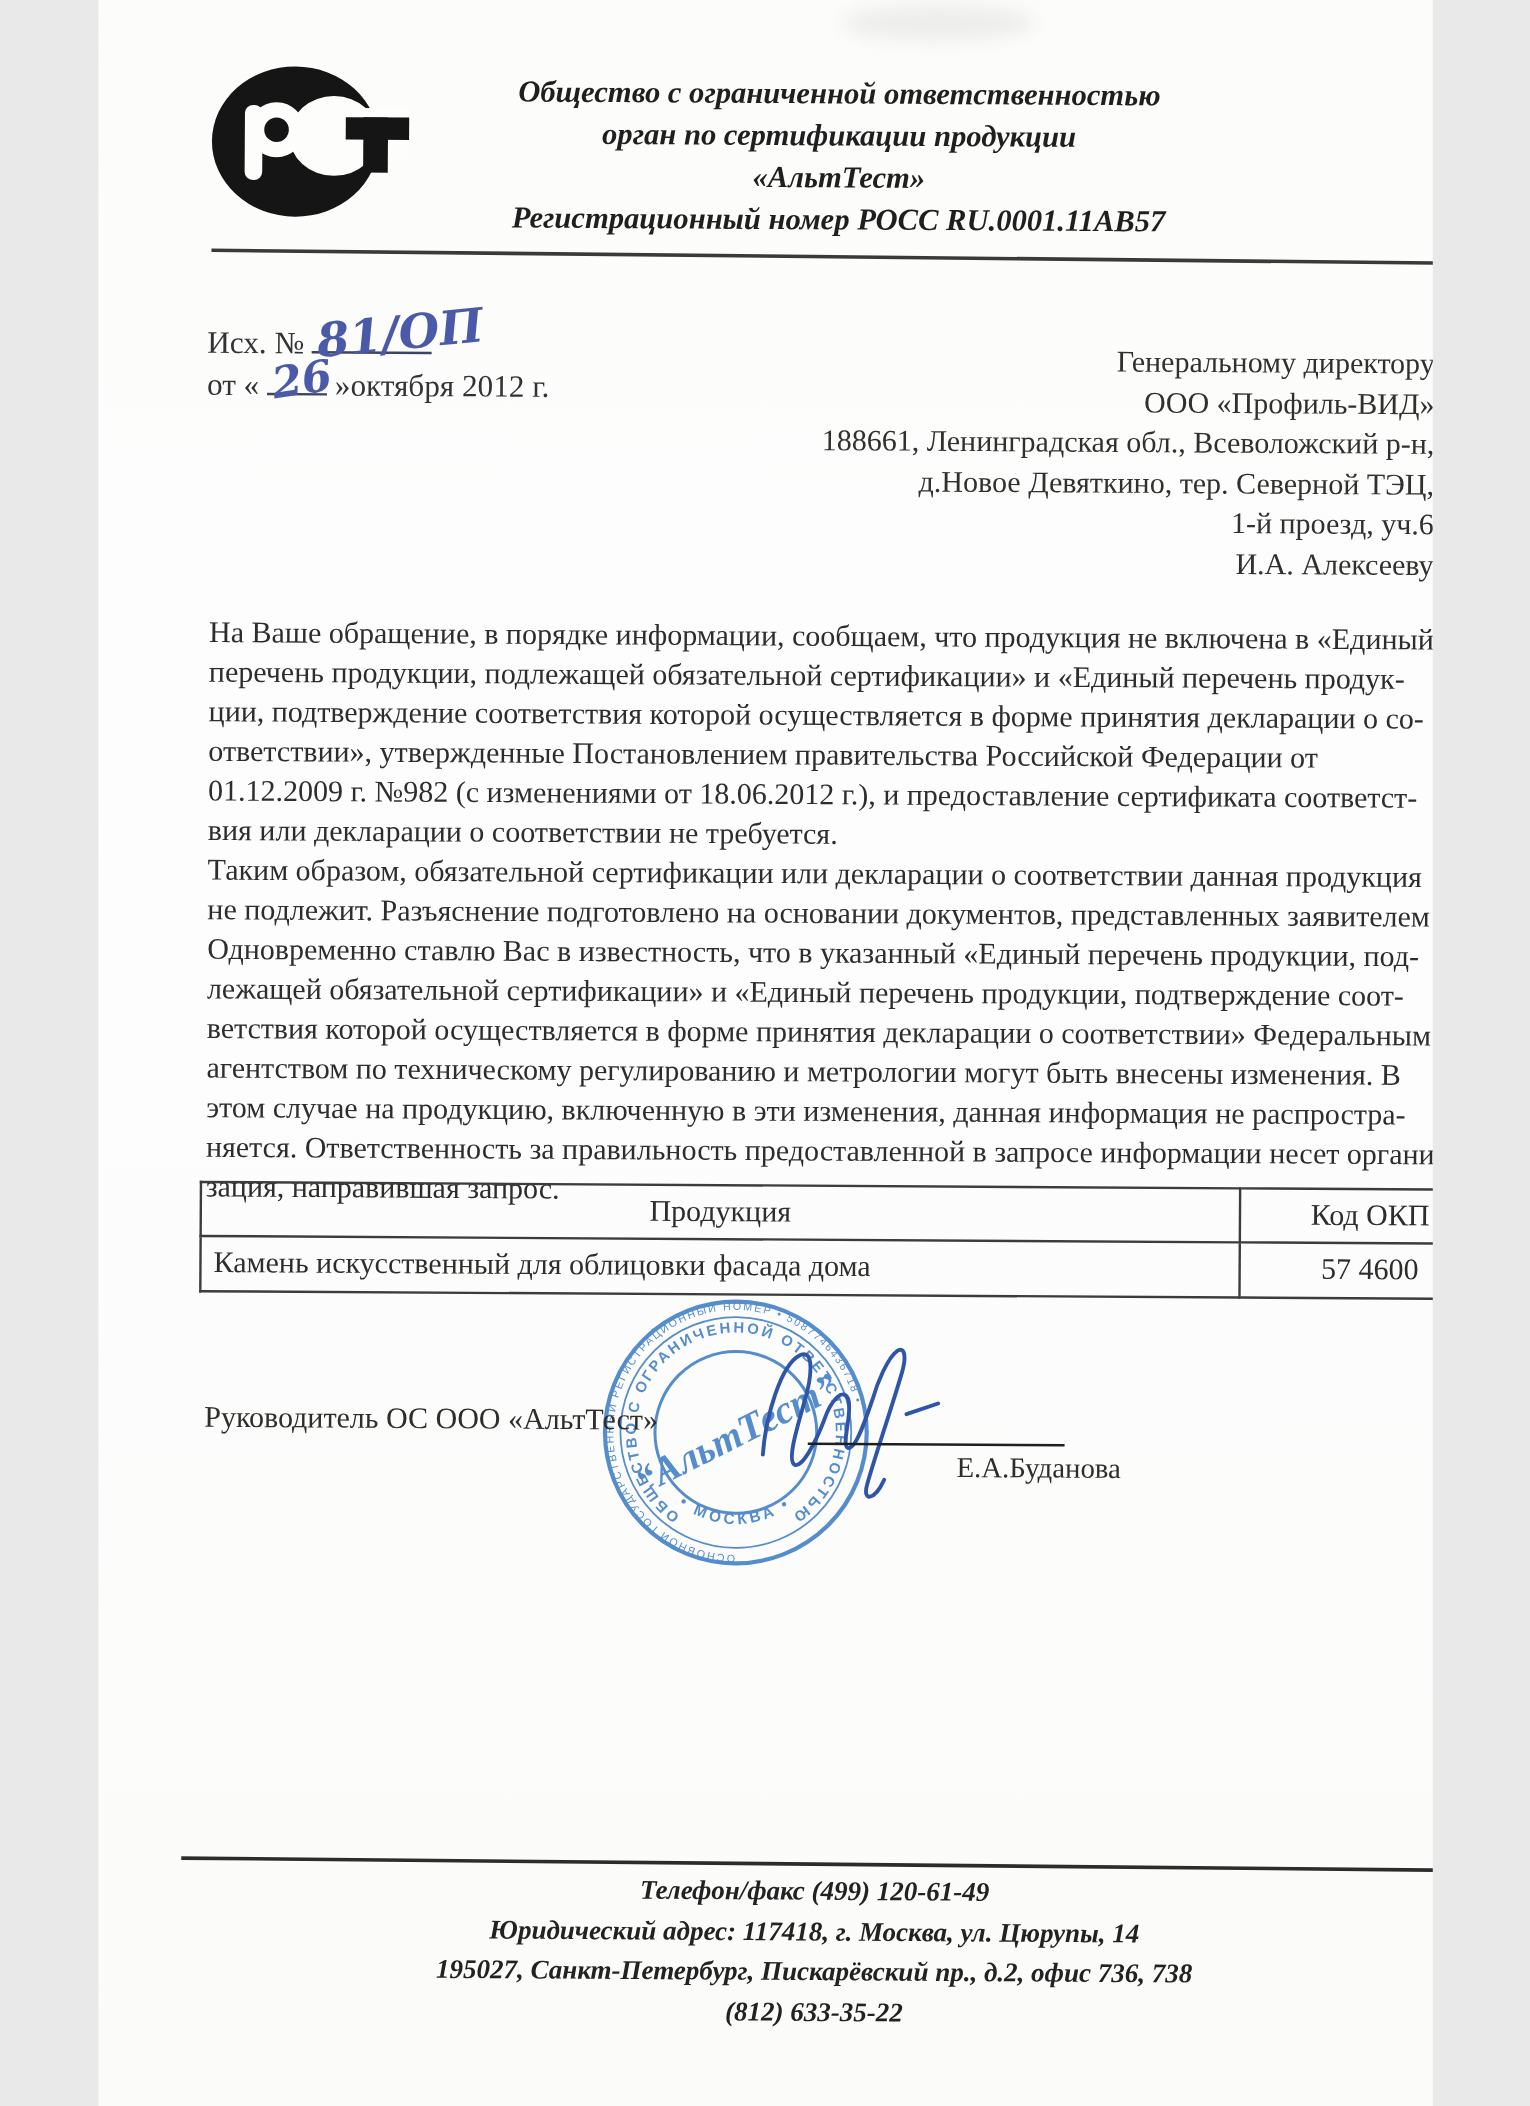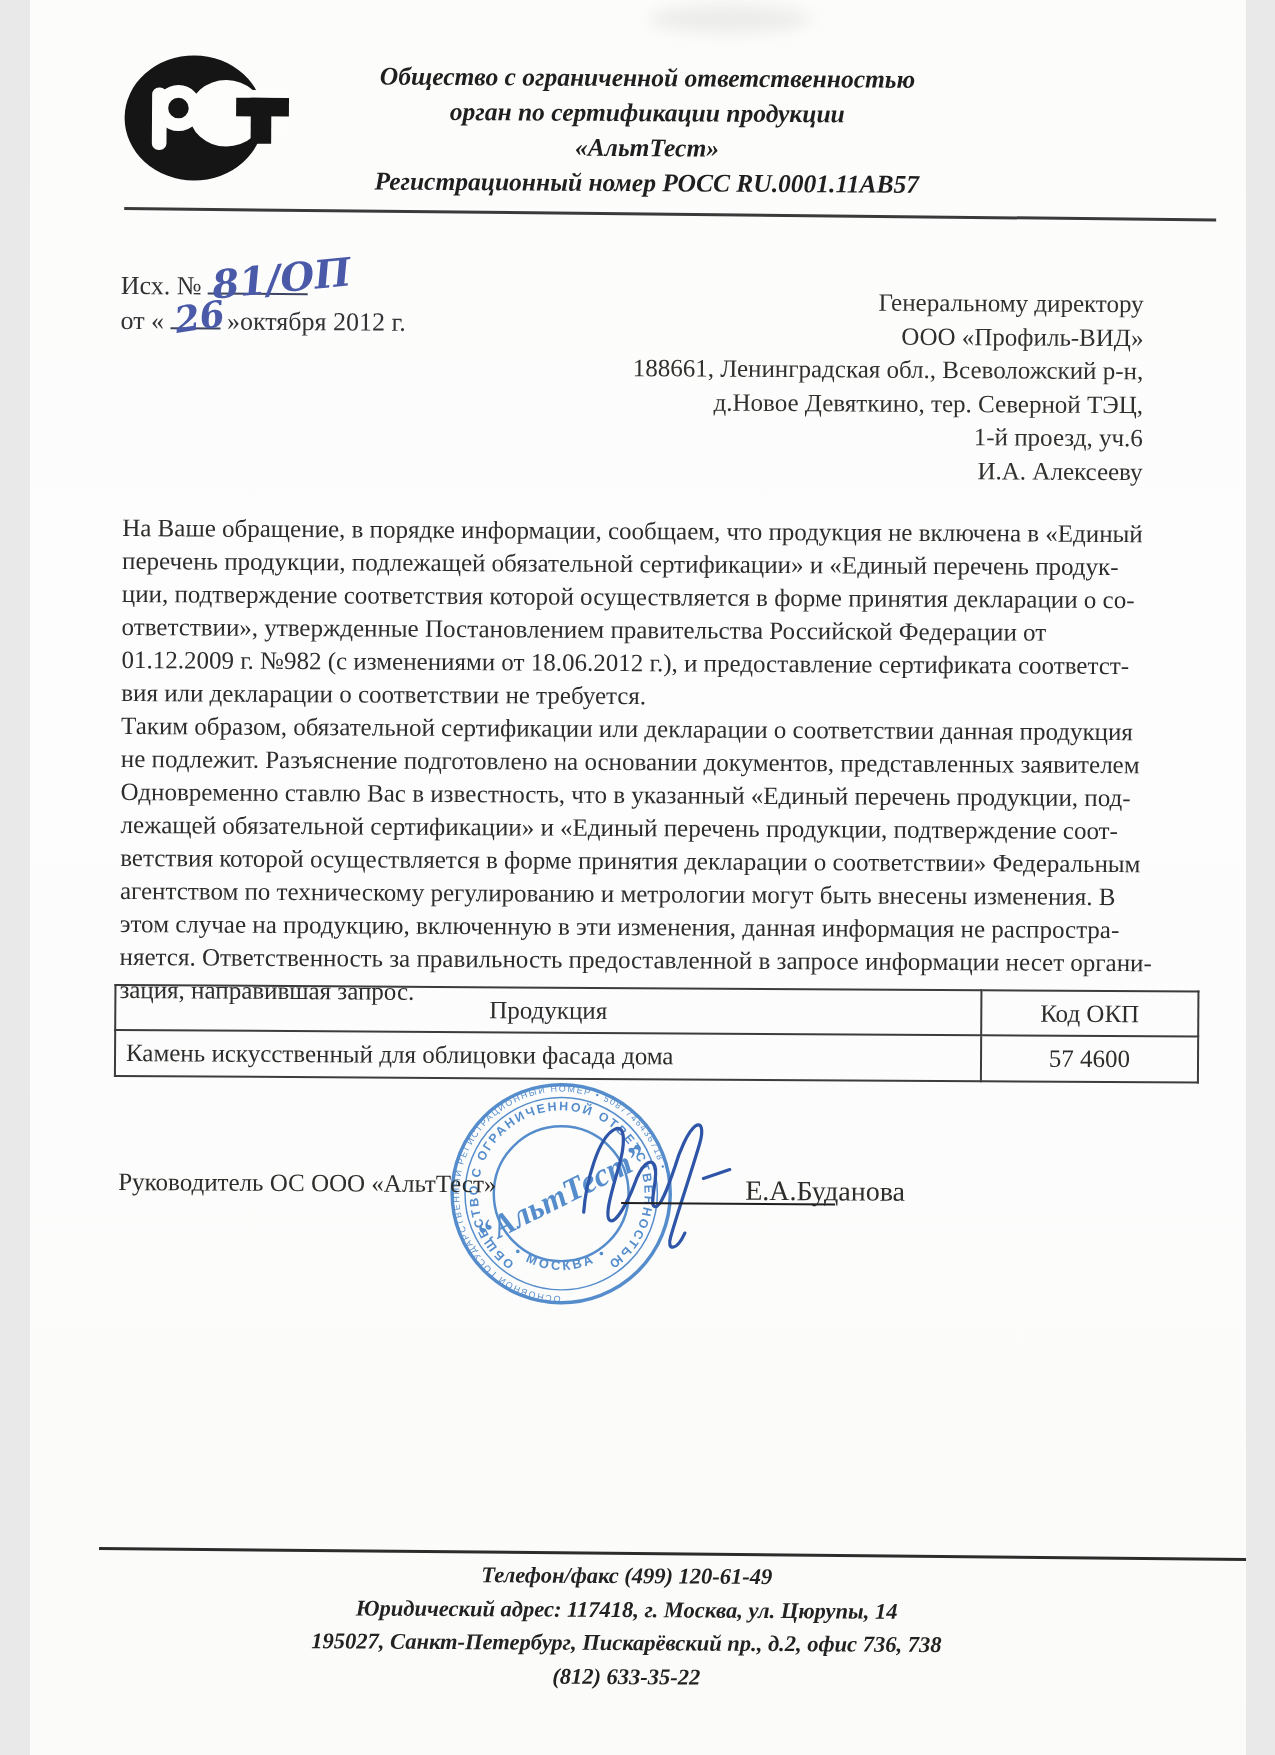--- a/index.html
+++ b/index.html
@@ -1,17 +1,17 @@
 <!DOCTYPE html>
 <html><head>
 <meta charset="utf-8">
 <style>
   html,body{margin:0;padding:0;background:#e9e9e9;}
   .page{
-    position:relative;width:1216px;height:1755px;margin:0 auto;
+    position:relative;width:1112px;height:1755px;margin:0 auto;
     background:linear-gradient(180deg,#fcfcfb 0%,#fdfdfd 40%,#fbfbfa 100%);
     overflow:hidden;color:#2e2e2e;
     font-family:"Liberation Serif","DejaVu Serif",serif;
   }
   .skew{position:absolute;inset:0;transform:rotate(0.35deg);transform-origin:90px 80px;}
   .smudge{position:absolute;left:620px;top:4px;width:160px;height:30px;background:#ededec;border-radius:50%;filter:blur(7px);}
 
   
   .logo{position:absolute;left:92px;top:52px;width:168px;height:132px;}
   .org-block{position:absolute;left:295px;top:57px;width:645px;text-align:center;
@@ -42,21 +42,21 @@
   .okp-table{position:absolute;left:90px;top:984px;width:1085px;border-collapse:collapse;
     font-size:25px;color:#2d2d2c;}
   .okp-table td{border:2.5px solid #3c3c3c;}
   .okp-table .th{height:41px;text-align:center;}
   .okp-table .c-prod{width:865px;}
   .okp-table .c-code{width:216px;text-align:center;}
   .okp-table .cell-prod{height:42px;padding-left:10px;}
 
   
   .sig-title{position:absolute;left:95px;top:1168px;font-size:25px;color:#2d2d2c;white-space:nowrap;}
-  .sig-name{position:absolute;left:722px;top:1171px;font-size:28px;color:#2d2d2c;}
+  .sig-name{position:absolute;left:722px;top:1207px;font-size:24px;color:#2d2d2c;}
   .sig-underline{position:absolute;left:598px;top:1199px;width:214px;height:2px;background:#1f1f1f;}
   .stamp{position:absolute;left:424px;top:1077px;width:228px;height:228px;opacity:.88;}
   .signature{position:absolute;left:545px;top:1100px;width:175px;height:162px;}
 
   
   .rule-bottom{position:absolute;left:78px;top:1547px;width:1152px;height:2.5px;background:#2c2c2c;transform:rotate(0.2deg);transform-origin:left center;}
   .footer{position:absolute;left:0;top:1556px;width:1212px;text-align:center;
     font-weight:bold;font-style:italic;font-size:22.5px;line-height:33.5px;color:#222;}
 </style>
 </head>

